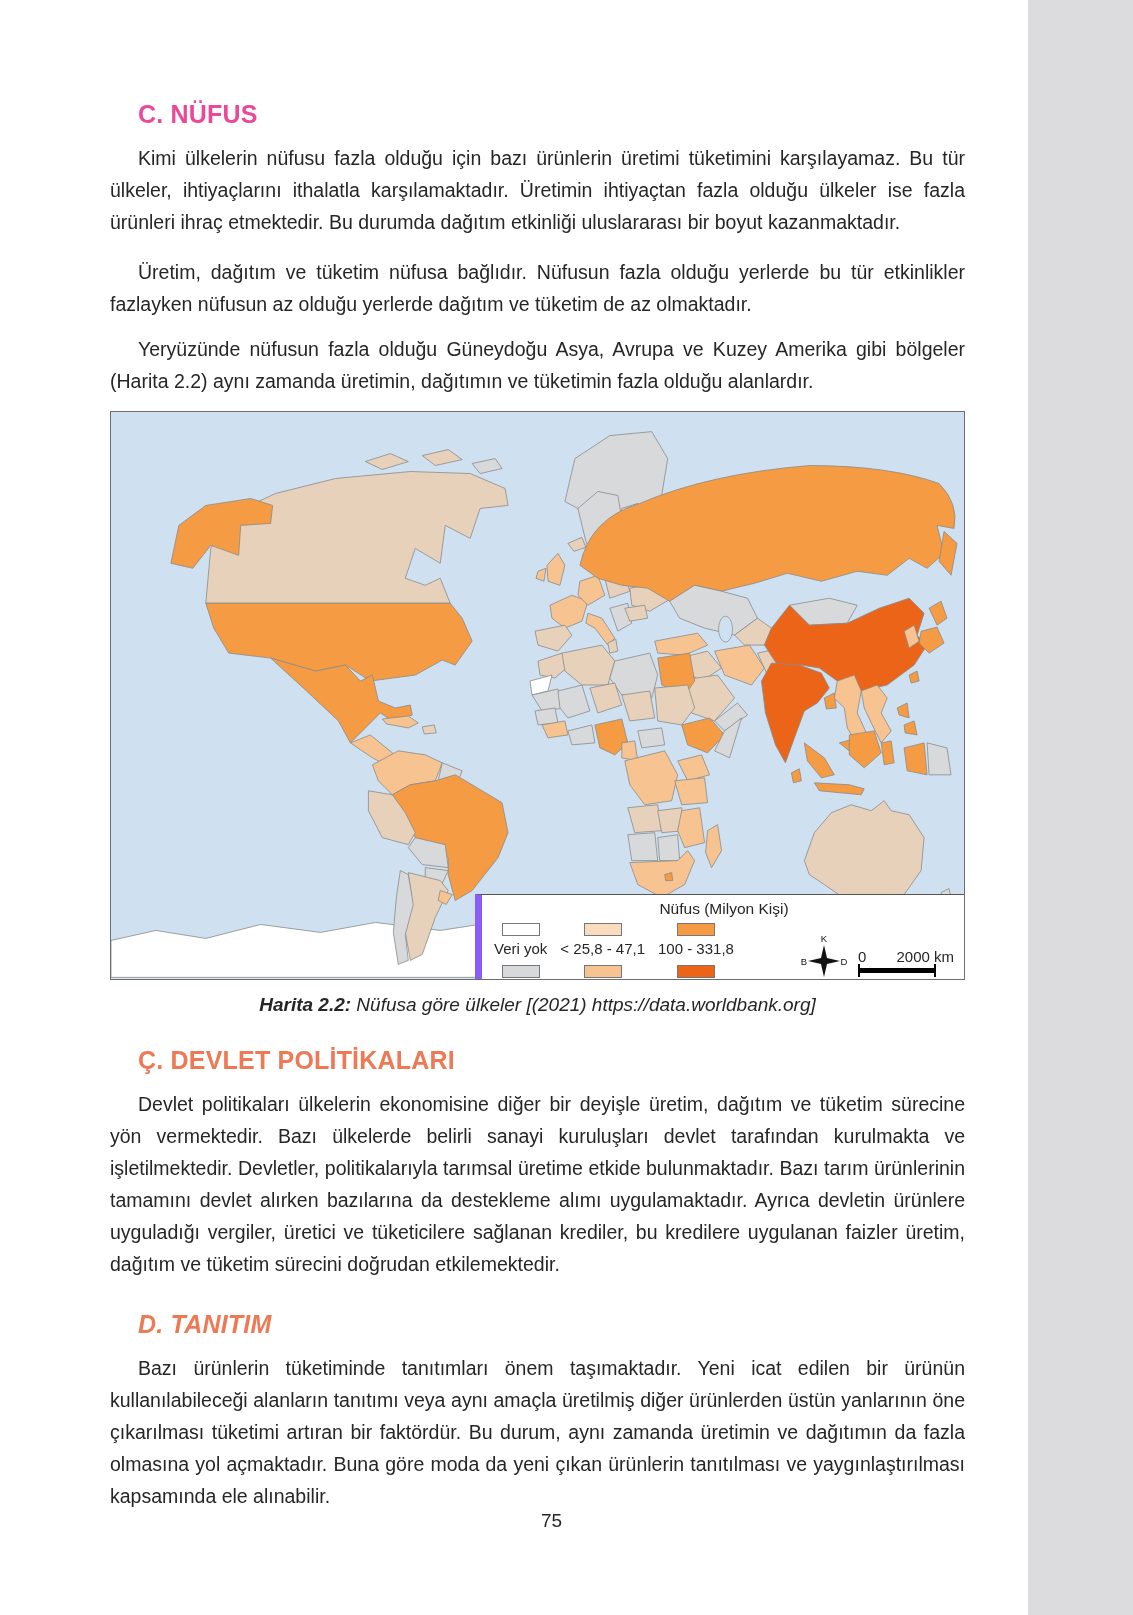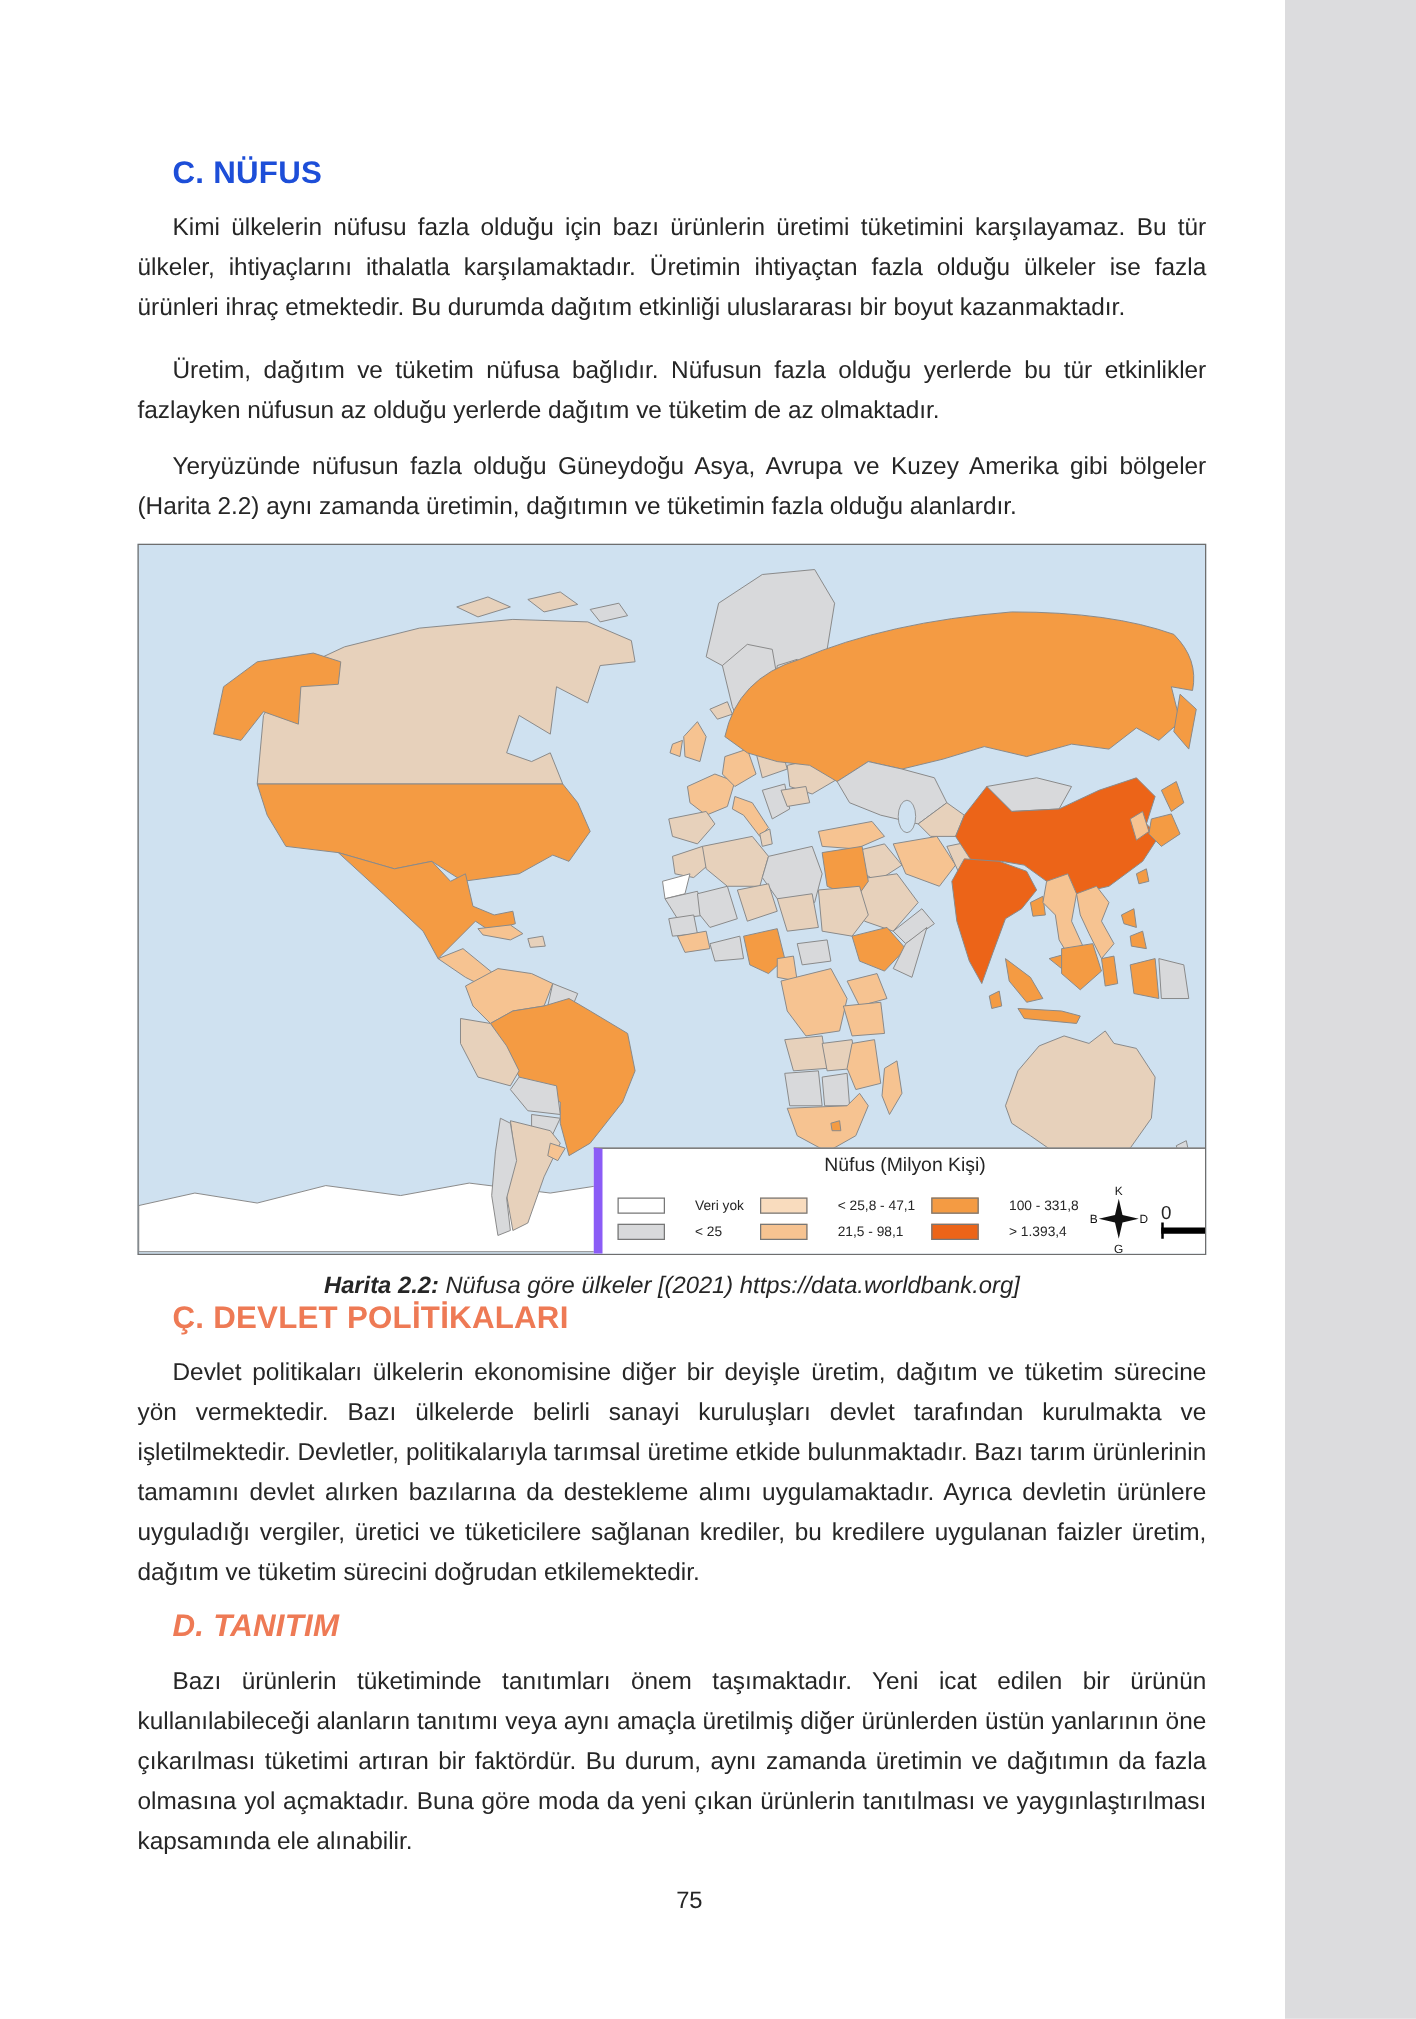--- a/index.html
+++ b/index.html
@@ -11,32 +11,32 @@
   p.first{margin-top:18px;}
   .map-figure{margin:14px 0 0 0;}
   .map-frame{position:relative;width:853px;height:567px;border:1px solid #6e6e6e;overflow:hidden;}
   .map-frame svg{display:block;}
   
   .legend{position:absolute;right:0;bottom:0;width:489px;height:85px;background:#fff;border-left:7px solid #8b5cf6;border-top:1px solid #555;box-sizing:border-box;padding:5px 10px 6px 12px;}
   .legend-title{text-align:center;font-size:15.5px;margin-bottom:5px;}
   .legend-body{display:flex;align-items:center;gap:8px;}
   .legend-cols{display:flex;gap:13px;flex:1;}
   .legend-col{display:flex;flex-direction:column;gap:8px;}
-  .legend-item{display:flex;align-items:center;gap:24px;white-space:nowrap;font-size:11px;}
+  .legend-item{display:flex;align-items:center;gap:4px;white-space:nowrap;font-size:15px;flex-direction:column;}
   .swatch{width:38px;height:13px;border:1px solid #777;box-sizing:border-box;flex:none;}
   .compass{flex:none;}
   .scalebar{flex:none;width:96px;margin-left:2px;}
   .scale-labels{display:flex;justify-content:space-between;font-size:15px;line-height:15px;}
   .scale-bar{position:relative;height:5px;background:#000;margin-top:4px;width:78px;}
   .scale-bar::before,.scale-bar::after{content:"";position:absolute;top:-4px;width:2px;height:13px;background:#000;}
   .scale-bar::before{left:0;}
   .scale-bar::after{right:0;}
   figcaption{text-align:center;font-size:19px;font-style:italic;margin-top:14px;}
   figcaption .cap-label{font-weight:700;}
-  h2.sec.mid{}
+  h2.sec.mid{margin-top:30px;}
   .page-number{position:absolute;top:1510px;left:124px;width:855px;text-align:center;font-size:19px;}
   
   .lnd{stroke:var(--stroke);stroke-width:.8;stroke-linejoin:round;}
   .f-g{fill:var(--lt25);}   
   .f-t{fill:var(--c25);}    
   .f-p{fill:var(--c51);}    
   .f-o{fill:var(--c100);}   
   .f-d{fill:var(--c1393);}  
   .f-n{fill:var(--nodata);} 
   .lake{fill:var(--ocean);stroke:var(--stroke);stroke-width:.7;}
@@ -44,21 +44,21 @@
 </style>
 </head>
 <body>
 
 <div class="page">
 
   <div class="side-band" style="background-color: rgb(220, 220, 222);"></div>
 
   <div class="content">
 
-    <h2 class="sec" style="color: #1d4ed8; margin-top: 24px;">C. NÜFUS</h2>
+    <h2 class="sec" style="color: #ec4899;">C. NÜFUS</h2>
     <p class="body-par">Kimi ülkelerin nüfusu fazla olduğu için bazı ürünlerin üretimi tüketimini karşılayamaz. Bu tür ülkeler, ihtiyaçlarını ithalatla karşılamaktadır. Üretimin ihtiyaçtan fazla olduğu ülkeler ise fazla ürünleri ihraç etmektedir. Bu durumda dağıtım etkinliği uluslararası bir boyut kazanmaktadır.</p>
     <p class="body-par first">Üretim, dağıtım ve tüketim nüfusa bağlıdır. Nüfusun fazla olduğu yerlerde bu tür etkinlikler fazlayken nüfusun az olduğu yerlerde dağıtım ve tüketim de az olmaktadır.</p>
     <p class="body-par">Yeryüzünde nüfusun fazla olduğu Güneydoğu Asya, Avrupa ve Kuzey Amerika gibi bölgeler (Harita 2.2) aynı zamanda üretimin, dağıtımın ve tüketimin fazla olduğu alanlardır.</p>
 
     <figure class="map-figure" style="margin-left:0;margin-right:0;">
       <div class="map-frame" style="background-color: rgb(207, 225, 240);">
         <svg width="853" height="567" viewBox="0 0 855 565" xmlns="http://www.w3.org/2000/svg">
 
           <path class="lnd f-n" d="M0,528 L45,518 L95,526 L150,512 L210,520 L265,510 L330,518 L395,508 L470,516 L545,510 L620,518 L700,512 L790,520 L855,514 L855,565 L0,565 Z"></path>
 

